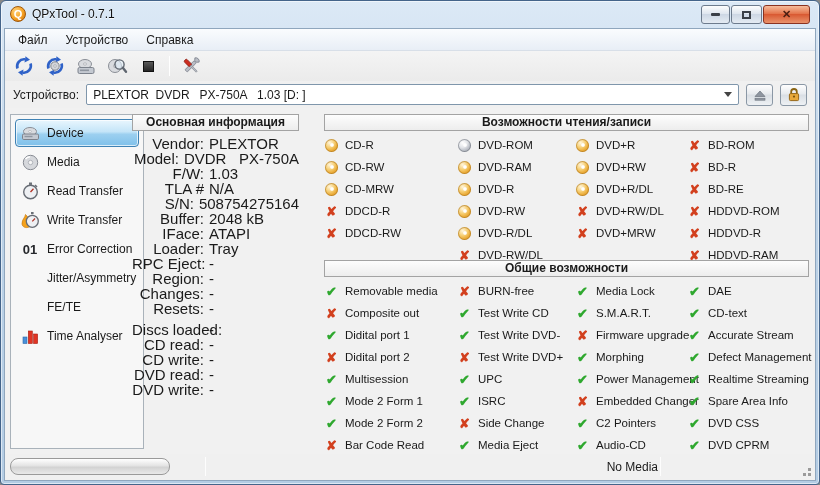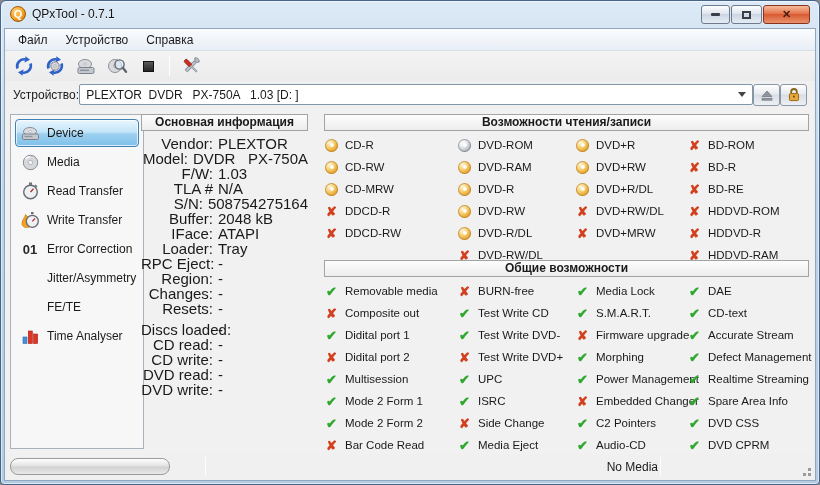--- a/index.html
+++ b/index.html
@@ -35,21 +35,21 @@
   .menubar { height:22px; flex:none; display:flex; align-items:stretch; padding-left:4px;
              background:linear-gradient(#fafcfe,#e8eef6); border-bottom:1px solid #d8dfe8; }
   .menu-item { padding:4px 9px 0 9px; font-size:12px; cursor:default; }
 
   .toolbar { height:30px; flex:none; display:flex; align-items:center; padding-left:7px; gap:7px;
              background:linear-gradient(#f4f4f4,#ebebeb); }
   .tb-btn { width:24px; height:24px; display:flex; align-items:center; justify-content:center; }
   .tb-sep { width:1px; height:20px; background:#c9c9c9; border-right:1px solid #fff; margin:0 2px; }
   .stop-glyph { width:11px; height:11px; background:linear-gradient(#5a5a5a,#262626); border:1px solid #111; }
 
-  .devicebar { height:27px; flex:none; display:flex; align-items:center; padding:0 8px; background:#f0f0f0; }
+  .devicebar { height:27px; flex:none; display:flex; align-items:center; padding:0 8px; gap:7px; background:#f0f0f0; }
   .device-label { font-size:12px; white-space:pre; }
   .combo { flex:1; height:21px; background:#fff; border:1px solid #7f96ab; border-radius:2px;
            display:flex; align-items:center; padding:0 20px 0 6px; position:relative; white-space:pre; }
   .combo-arrow { position:absolute; right:6px; top:7px; width:0; height:0;
                  border-left:4px solid transparent; border-right:4px solid transparent; border-top:5px solid #444; }
   .sq-btn { width:27px; height:22px; border:1px solid #8a97a5; border-radius:3px;
             background:linear-gradient(#fefefe,#e7eaee 45%,#d9dee4 50%,#eef1f4);
             display:flex; align-items:center; justify-content:center; }
 
   
@@ -61,21 +61,21 @@
                padding-left:4px; border:1px solid transparent; border-radius:4px; font-size:12px; }
   .side-item.selected { border:1px solid #3f82b4;
                background:linear-gradient(#e9f6fe,#c4e5f8 45%,#9cd0f0 55%,#7fc0ea);
                box-shadow:inset 0 0 0 1px rgba(255,255,255,.7); }
   .side-ico { width:20px; height:18px; flex:none; display:flex; align-items:center; justify-content:center;
               font-weight:bold; color:#2a2a2a; }
 
   .panel-header { border:1px solid #a3a3a3; background:linear-gradient(#fdfdfd,#ededed);
                   text-align:center; font-weight:bold; font-size:12px; height:17px; line-height:15px; }
 
-  .info-panel { position:absolute; left:136px; top:6px; width:167px; }
+  .info-panel { position:absolute; left:127px; top:6px; width:167px; }
   .info-rows { margin-top:5px; }
   .info-row { display:flex; height:15px; line-height:15px; font-size:15px; }
   .info-row .lbl { width:72px; text-align:right; white-space:pre; }
   .info-row .val { margin-left:5px; white-space:pre; }
   .info-gap { height:6px; }
 
   .caps-panel { position:absolute; left:319px; top:6px; right:6px; }
   .gen-panel  { position:absolute; left:319px; top:152px; right:6px; }
   .cap-grid { display:grid; grid-template-columns:133px 118px 112px 1fr; margin-top:3px; }
   .cap-col { display:flex; flex-direction:column; }

